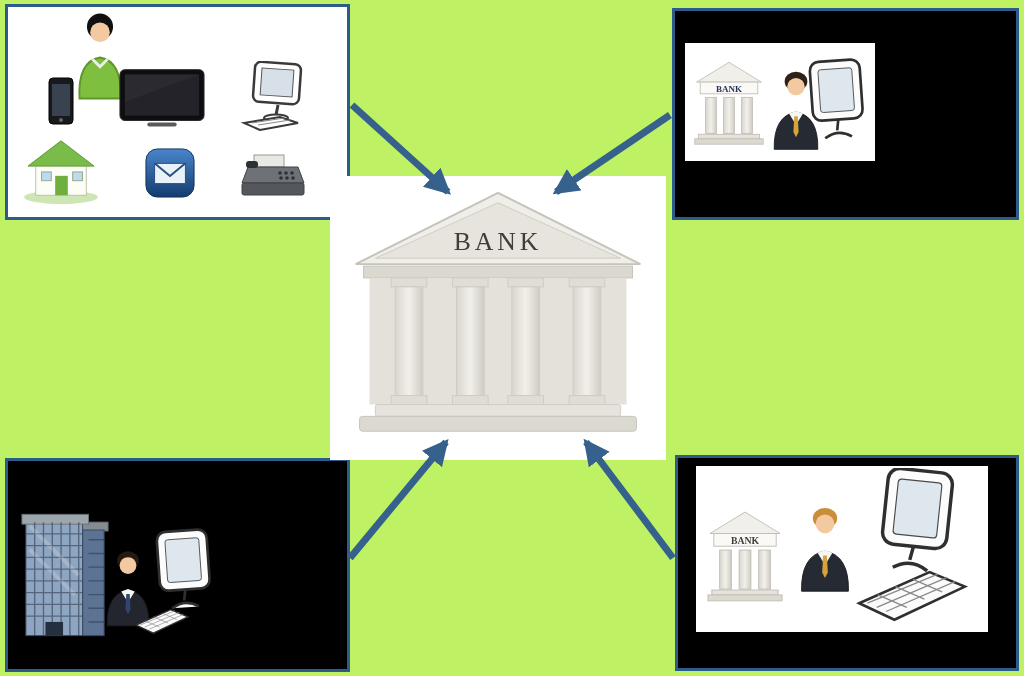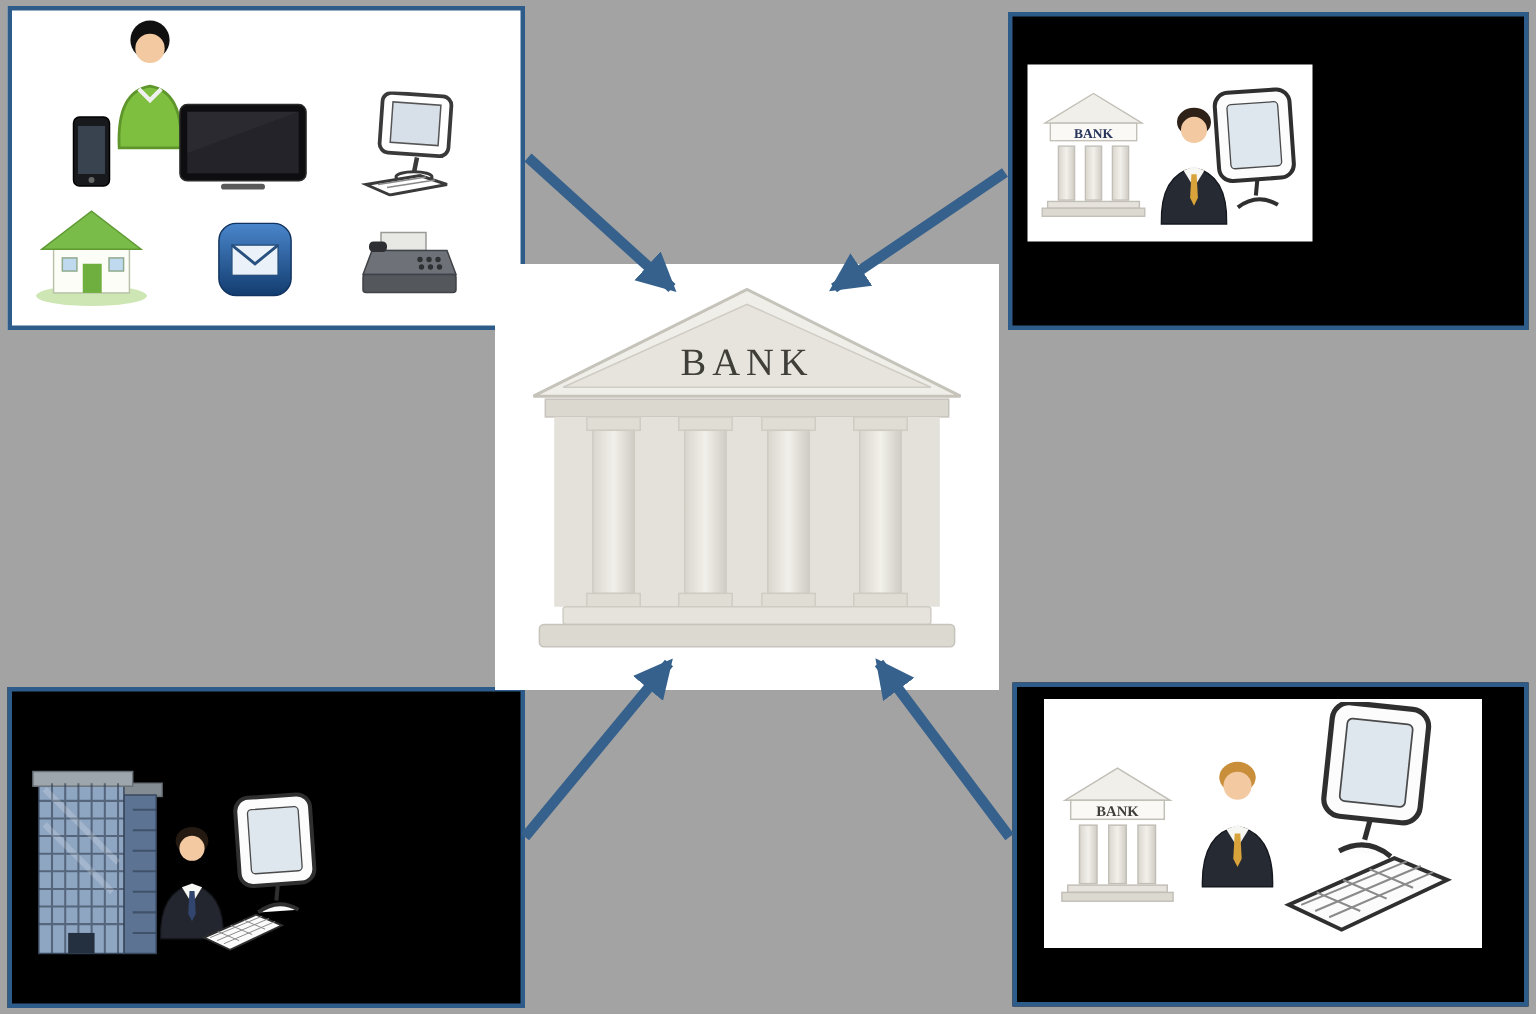--- a/index.html
+++ b/index.html
@@ -1,17 +1,17 @@
 <!DOCTYPE html>
 <html><head>
 <meta charset="utf-8">
 <style>
   * { margin:0; padding:0; box-sizing:border-box; }
   html,body { background:#000; font-family:"Liberation Sans", sans-serif; }
-  .canvas { position:relative; width:1024px; height:676px; background:#a3a3a3; overflow:hidden; }
+  .canvas { position:relative; width:1024px; height:676px; background:#bef264; overflow:hidden; }
   .box { position:absolute; border:3px solid #2E5C8A; }
   .box.white-bg { background:#FFFFFF; }
   .box.dark-bg { background:#000000; }
   .abs { position:absolute; }
   .white-panel { position:absolute; background:#FFFFFF; }
   .center-panel { position:absolute; left:330px; top:176px; width:336px; height:284px;
                   background:#FFFFFF; display:flex; align-items:center; justify-content:center; }
   .arrow-layer { position:absolute; left:0; top:0; width:1024px; height:676px; pointer-events:none; }
   svg.icon { display:block; width:100%; height:100%; }
 </style>

